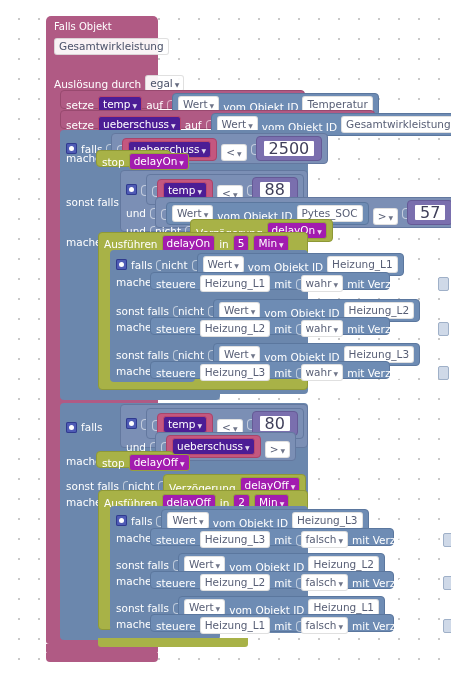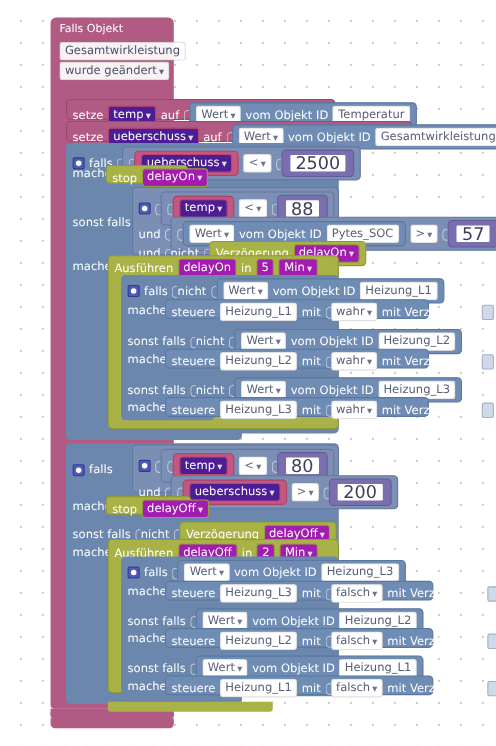--- a/index.html
+++ b/index.html
@@ -43,21 +43,21 @@
   }
   .sock:before{
     content:"";position:absolute;left:0;top:50%;
     width:4px;height:9px;margin-top:-4.5px;
     border:1.4px solid rgba(255,255,255,.55);
     border-right:none;border-radius:4px 0 0 4px;
   }
 
   
   .rep{
-    display:inline-flex;align-items:center;gap:4px;
+    display:inline-flex;align-items:flex-end;gap:4px;
     border-radius:4px;padding:2px 5px;box-sizing:border-box;
   }
   .rep.blue{background:#6e8cb4;border:1px solid #5b779e;}
   .rep.pinkr{background:#c4577f;border:1px solid #a8446a;}
   .rep.purple{background:#7a6fae;border:1px solid #655a96;}
   .rep.olive{background:#a8b247;border:1px solid #8e9836;}
   .rep.cmp{background:#7b8fb5;border:1px solid #63789f;}
 
   
   .num{background:#fff;color:#4a5169;border-radius:3px;padding:1px 5px;
@@ -90,27 +90,28 @@
   <div class="blk" style="left:46px;top:644px;width:112px;height:10px;background:#b05a84;"></div>
 
   <div class="blk" style="left:54px;top:21px;">
     <span class="hatlabel">Falls Objekt</span>
   </div>
 
   <div class="blk" style="left:54px;top:38px;">
     <span class="fld ghost">Gesamtwirkleistung</span>
   </div>
 
-  <div class="blk row" style="left:54px;top:56px;">
+
+  <div class="blk row" style="left:54px;top:75px;">
+    <span class="lbl">Auslösung durch</span>
     <span class="fld ghost">
-      <span>wurde geändert</span>
-      <span class="car">▼</span>
-    </span>
-  </div>
-
+      <span>egal</span>
+      <span class="car">▼</span>
+    </span>
+  </div>
 
   <div class="blk" style="left:60px;top:90px;width:245px;height:19px;background:#b05a84;border:1px solid #98496f;"></div>
   <div class="blk row" style="left:66px;top:93px;">
     <span class="lbl">setze</span>
     <span class="fld pink">
       <span>temp</span>
       <span class="car">▼</span>
     </span>
     <span class="lbl">auf</span>
     <span class="sock">
@@ -426,25 +427,20 @@
             <span class="fld pink">
               <span>ueberschuss</span>
               <span class="car">▼</span>
             </span>
           </span>
         </span>
         <span class="fld">
           <span>&gt;</span>
           <span class="car">▼</span>
         </span>
-        <span class="sock">
-          <span class="rep purple">
-            <span class="num pur">200</span>
-          </span>
-        </span>
       </span>
     </span>
   </div>
 
   <div class="blk" style="left:66px;top:455px;">
     <span class="lbl">mache</span>
   </div>
   <div class="blk" style="left:96px;top:451px;width:78px;height:17px;background:#a8b247;border-radius:4px;border:1px solid #8f9936;"></div>
   <div class="blk row" style="left:102px;top:454px;">
     <span class="lbl">stop</span>

